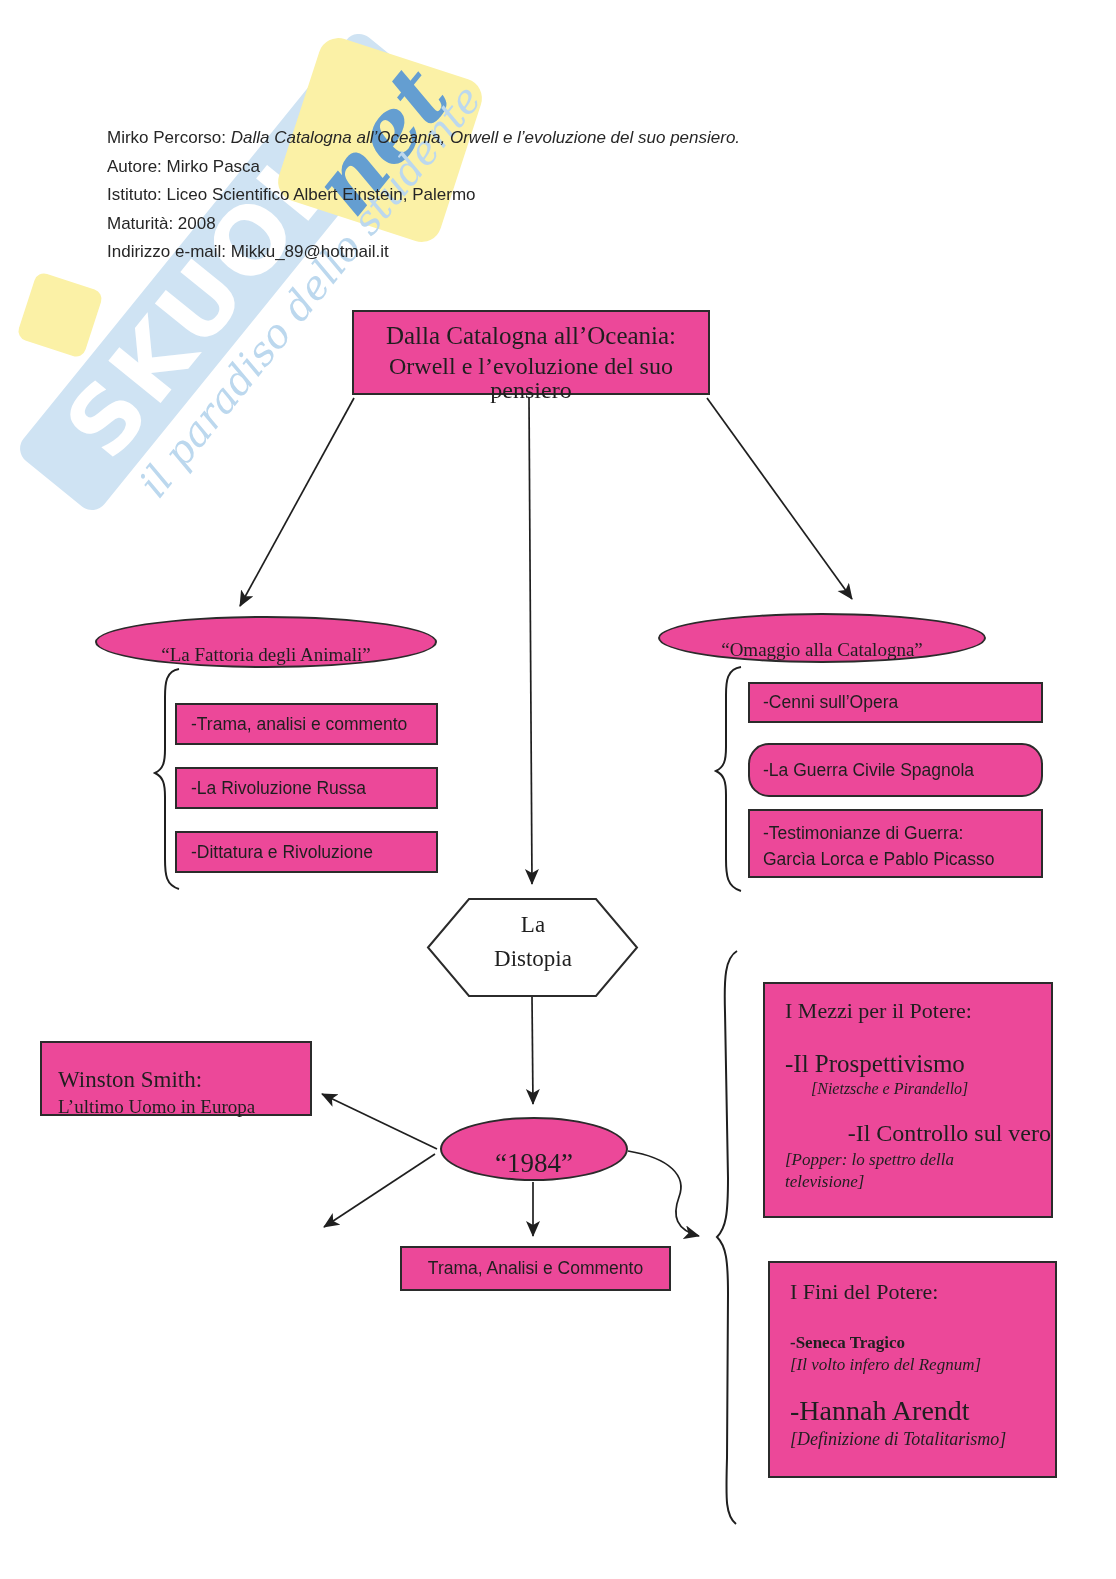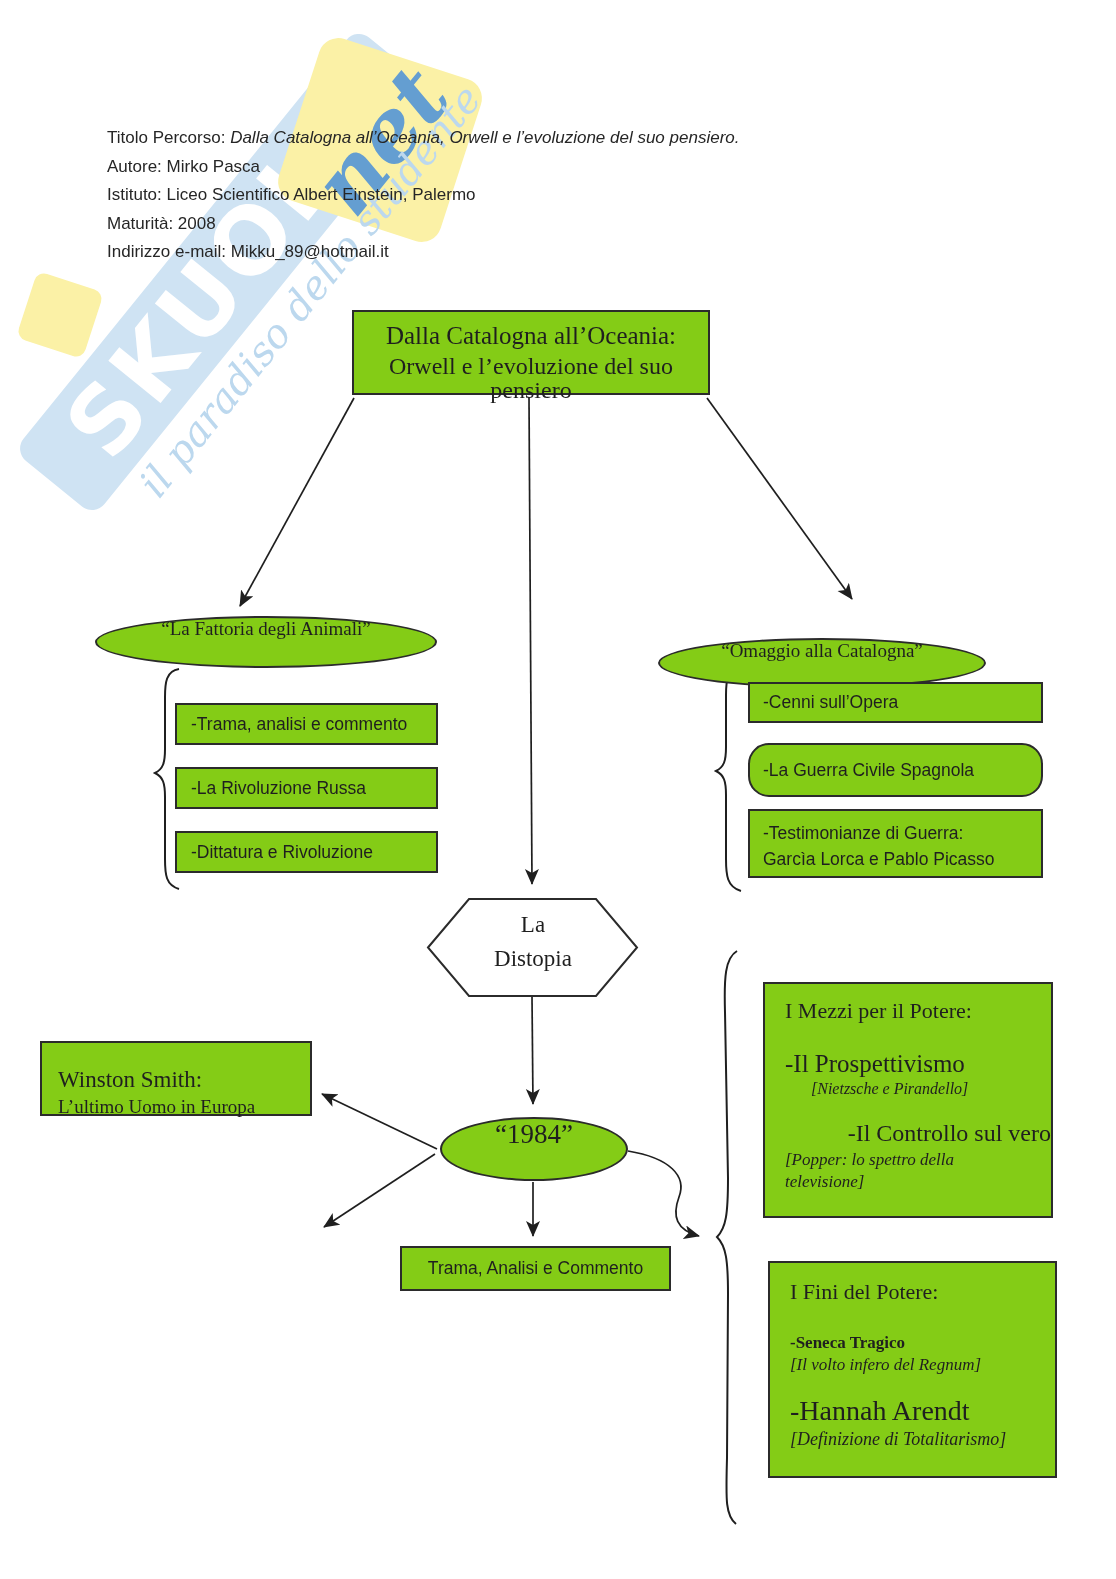--- a/index.html
+++ b/index.html
@@ -35,31 +35,31 @@
     font-family:"DejaVu Serif",serif;font-style:italic;
     font-size:40px;color:#bcd8ee;white-space:nowrap;
   }
   
   .header{position:absolute;left:107px;top:124px;z-index:2;
     font-size:17px;line-height:28.5px;color:#262626;}
   .header .it{font-style:italic;}
   
   .connectors{position:absolute;left:0;top:0;z-index:1;}
   
-  .node{position:absolute;z-index:2;background:#84cc16;border:2px solid #2b2b2b;
+  .node{position:absolute;z-index:2;background:#ec4899;border:2px solid #2b2b2b;
     box-sizing:border-box;}
   .serif{font-family:"Liberation Serif",serif;}
-  .ellipse{border-radius:50%;display:flex;align-items:flex-start;justify-content:center;}
+  .ellipse{border-radius:50%;display:flex;align-items:flex-end;justify-content:center;}
 
   #root-box{left:352px;top:310px;width:358px;height:85px;text-align:center;padding-top:9px;}
   #root-box .t1{font-size:25px;line-height:30px;}
   #root-box .t2{font-size:24px;line-height:24px;margin-top:3px;}
 
   #ellipse-farm{left:95px;top:616px;width:342px;height:52px;font-size:19px;}
-  #ellipse-homage{left:658px;top:638px;width:328px;height:50px;font-size:19px;}
+  #ellipse-homage{left:658px;top:613px;width:328px;height:50px;font-size:19px;}
 
   .lb{left:175px;width:263px;height:42px;display:flex;align-items:center;
       padding-left:14px;font-size:17.5px;}
   #lb1{top:703px;} #lb2{top:767px;} #lb3{top:831px;}
 
   .rb{left:748px;width:295px;display:flex;align-items:center;
       padding-left:13px;font-size:17.5px;}
   #rb1{top:682px;height:41px;} #rb2{top:743px;height:54px;border-radius:21px;}
   #rb3{top:809px;height:69px;align-items:flex-start;padding-top:9px;line-height:26px;display:block;}
 
@@ -103,21 +103,21 @@
     <div class="wm-diamond small"></div>
     <div class="wm-band">
       <span>SKUOLA</span>
     </div>
     <div class="wm-diamond main"></div>
     <div class="wm-net">net</div>
     <div class="wm-tagline">il paradiso dello studente</div>
   </div>
 
   <div class="header">
-    <div><span>Titolo Percorso: </span><span class="it">Dalla Catalogna all’Oceania, Orwell e l’evoluzione del suo pensiero.</span></div>
+    <div><span>Mirko Percorso: </span><span class="it">Dalla Catalogna all’Oceania, Orwell e l’evoluzione del suo pensiero.</span></div>
     <div>Autore: Mirko Pasca</div>
     <div>Istituto: Liceo Scientifico Albert Einstein, Palermo</div>
     <div>Maturità: 2008</div>
     <div>Indirizzo e-mail: Mikku_89@hotmail.it</div>
   </div>
 
   <svg class="connectors" width="1116" height="1579" viewBox="0 0 1116 1579">
     <defs>
       <marker id="ah" markerUnits="userSpaceOnUse" markerWidth="18" markerHeight="15" refX="15" refY="7" orient="auto">
         <path d="M0,0 L16,7 L0,14 L4,7 Z" fill="#1f1f1f"></path>

